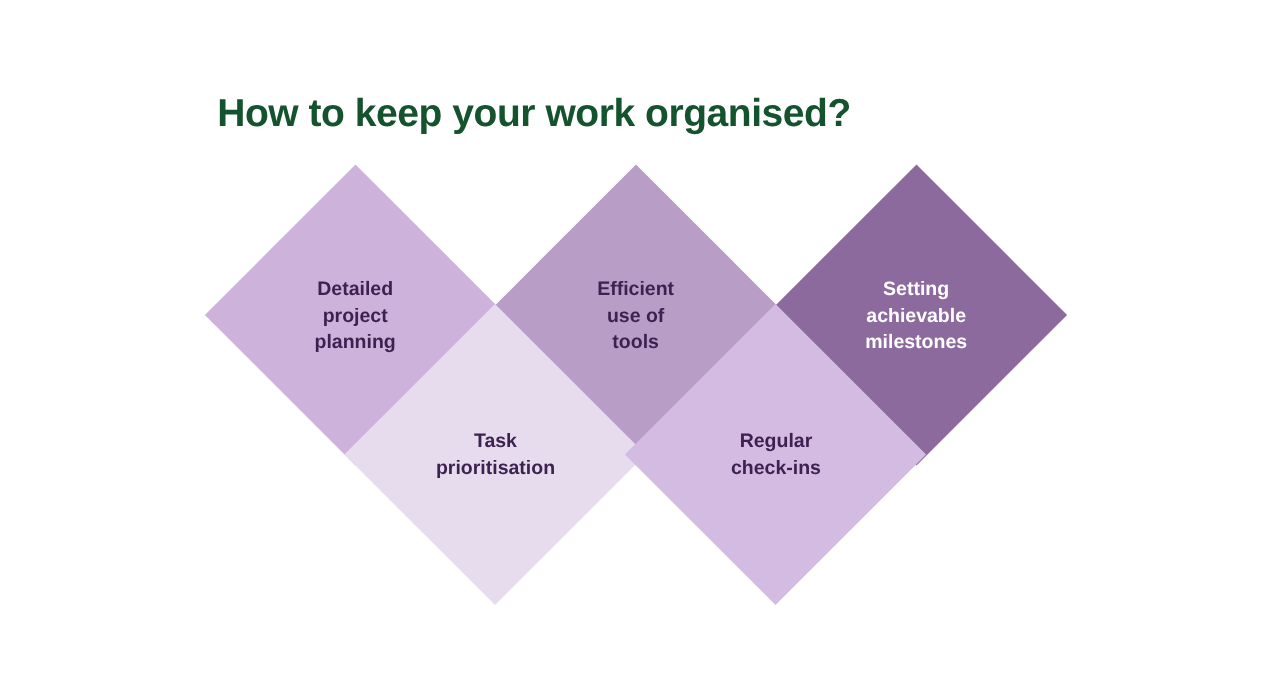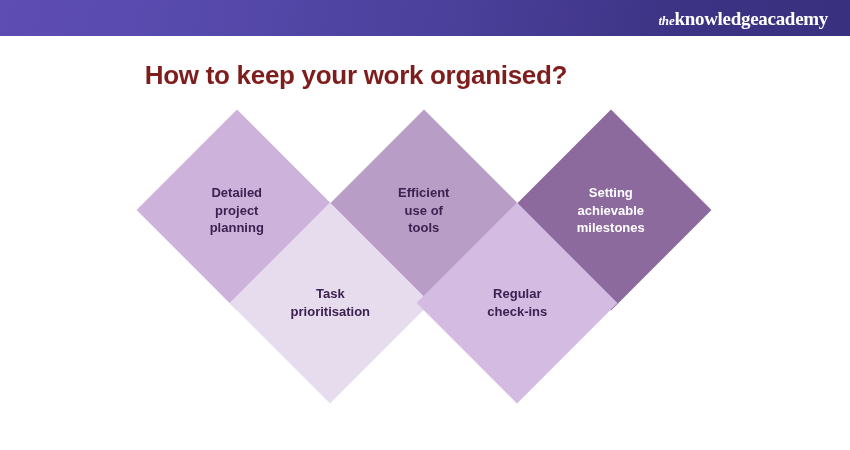--- a/index.html
+++ b/index.html
@@ -52,21 +52,21 @@
     letter-spacing: -0.3px;
   }
 
   
   .page-title {
     position: absolute;
     left: 0;
     top: 60px;
     width: 712px;
     text-align: center;
-    color: #7f1d1d;
+    color: #14532d;
     font-size: 26px;
     font-weight: 700;
     letter-spacing: -0.3px;
   }
 
   
   .diagram {
     position: absolute;
     left: 0;
     top: 120px;
@@ -99,25 +99,20 @@
   .d2 { left: 259px; top: 112px; background: #e7dcee; z-index: 2; }
   .d3 { left: 353px; top: 19px;  background: #b89ec6; z-index: 1; }
   .d4 { left: 446px; top: 112px; background: #d3bbe2; z-index: 2; }
   .d5 { left: 540px; top: 19px;  background: #8c6a9e; z-index: 1; }
 </style>
 </head>
 <body>
 
 <div class="slide">
 
-  <div class="header-bar">
-    <div class="brand-logo">
-      <span class="brand-the">the</span><span class="brand-name">knowledgeacademy</span>
-    </div>
-  </div>
 
   <div class="page-title">How to keep your work organised?</div>
 
   <div class="diagram">
 
     <div class="diamond d1">
       <div class="d-label">Detailed
 project
 planning</div>
     </div>

